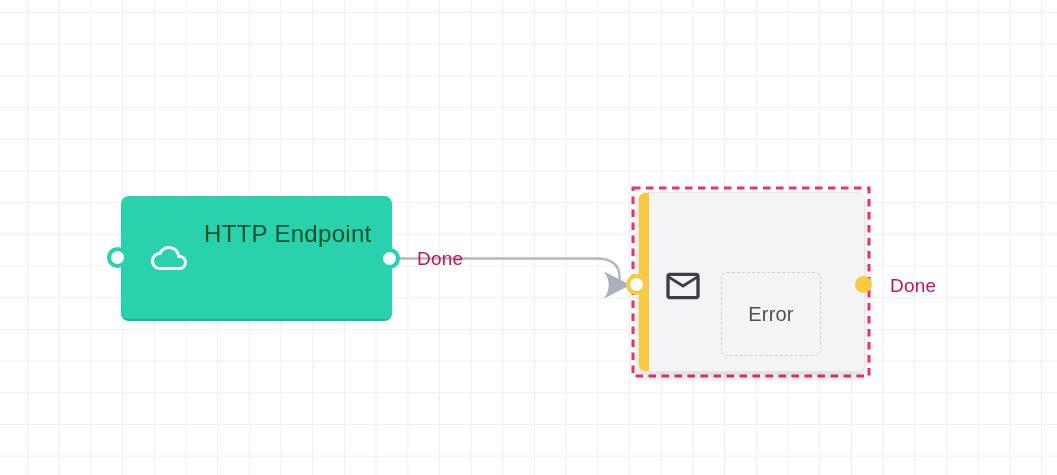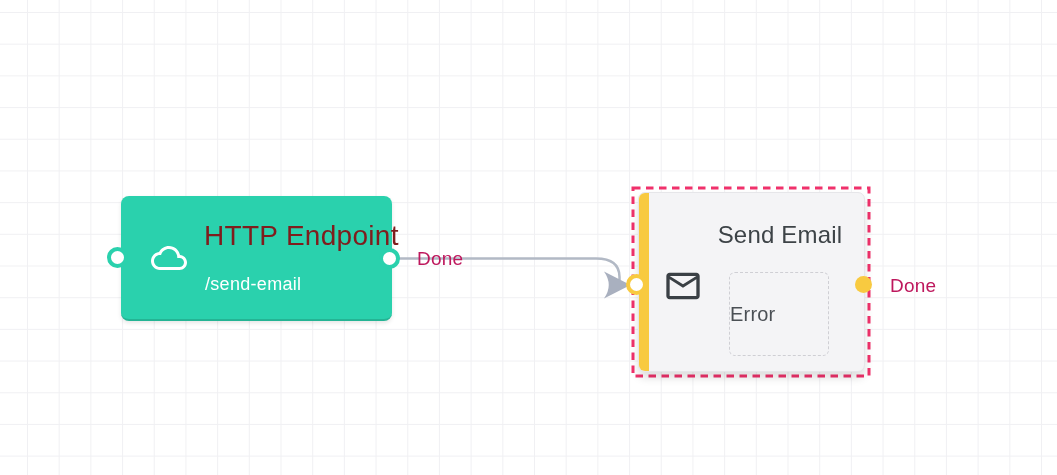--- a/index.html
+++ b/index.html
@@ -34,22 +34,22 @@
     cursor: move;
   }
   .node-http .cloud {
     position: absolute;
     left: 26px; top: 44px;
     width: 44px; height: 36px;
   }
   .node-http .title {
     position: absolute;
     left: 83px; top: 24px;
-    font-size: 28px;
-    color: #7f1d1d;
+    font-size: 24px;
+    color: #14532d;
     white-space: nowrap;
     letter-spacing: 0.3px;
   }
   .node-http .subtitle {
     position: absolute;
     left: 84px; top: 78px;
     font-size: 18px;
     color: #ffffff;
     white-space: nowrap;
     letter-spacing: 0.3px;
@@ -83,26 +83,27 @@
     white-space: nowrap;
     letter-spacing: 0.2px;
   }
   .node-email .envelope {
     position: absolute;
     left: 24px; top: 73px;
     width: 40px; height: 40px;
   }
   .error-port {
     position: absolute;
-    left: 90px; top: 79px;
+    left: 82px; top: 79px;
     width: 100px; height: 84px;
     border: 1px dashed #cfcfd4;
     border-radius: 6px;
     display: flex;
     align-items: center;
+    justify-content: center;
     cursor: pointer;
   }
   .error-port .error-label {
     font-size: 20px;
     color: #4b5055;
     letter-spacing: 0.2px;
   }
 
   
   .port {
@@ -149,26 +150,24 @@
   <path d="M 604 271.5 Q 613.5 285 604 298.5 L 630.5 285 Z" fill="#a9b0bf"></path>
 
   <rect x="633" y="188" width="236" height="188" fill="none" stroke="#f0316b" stroke-width="3" stroke-dasharray="7.5 5.5"></rect>
 </svg>
 
 <div class="node-http">
   <svg class="cloud" viewBox="0 0 24 24">
     <path fill="#ffffff" d="M19.35 10.04C18.67 6.59 15.64 4 12 4 9.11 4 6.6 5.64 5.35 8.04 2.34 8.36 0 10.91 0 14c0 3.31 2.69 6 6 6h13c2.76 0 5-2.24 5-5 0-2.64-2.05-4.78-4.65-4.96zM19 18H6c-2.21 0-4-1.79-4-4s1.79-4 4-4h.71C7.37 7.69 9.48 6 12 6c3.04 0 5.5 2.46 5.5 5.5v.5H19c1.66 0 3 1.34 3 3s-1.34 3-3 3z"></path>
   </svg>
   <div class="title">HTTP Endpoint</div>
-  <div class="subtitle">/send-email</div>
 </div>
 
 <div class="node-email">
   <div class="accent-bar"></div>
-  <div class="title">Send Email</div>
   <svg class="envelope" viewBox="0 0 24 24">
     <path fill="#3a4045" d="M20 4H4c-1.1 0-1.99.9-1.99 2L2 18c0 1.1.9 2 2 2h16c1.1 0 2-.9 2-2V6c0-1.1-.9-2-2-2zm0 14H4V8l8 5 8-5v10zm-8-7L4 6h16l-8 5z"></path>
   </svg>
   <div class="error-port">
     <span class="error-label">Error</span>
   </div>
 </div>
 
 <div class="port ring-teal port-http-in"></div>
 <div class="port ring-teal port-http-out"></div>

